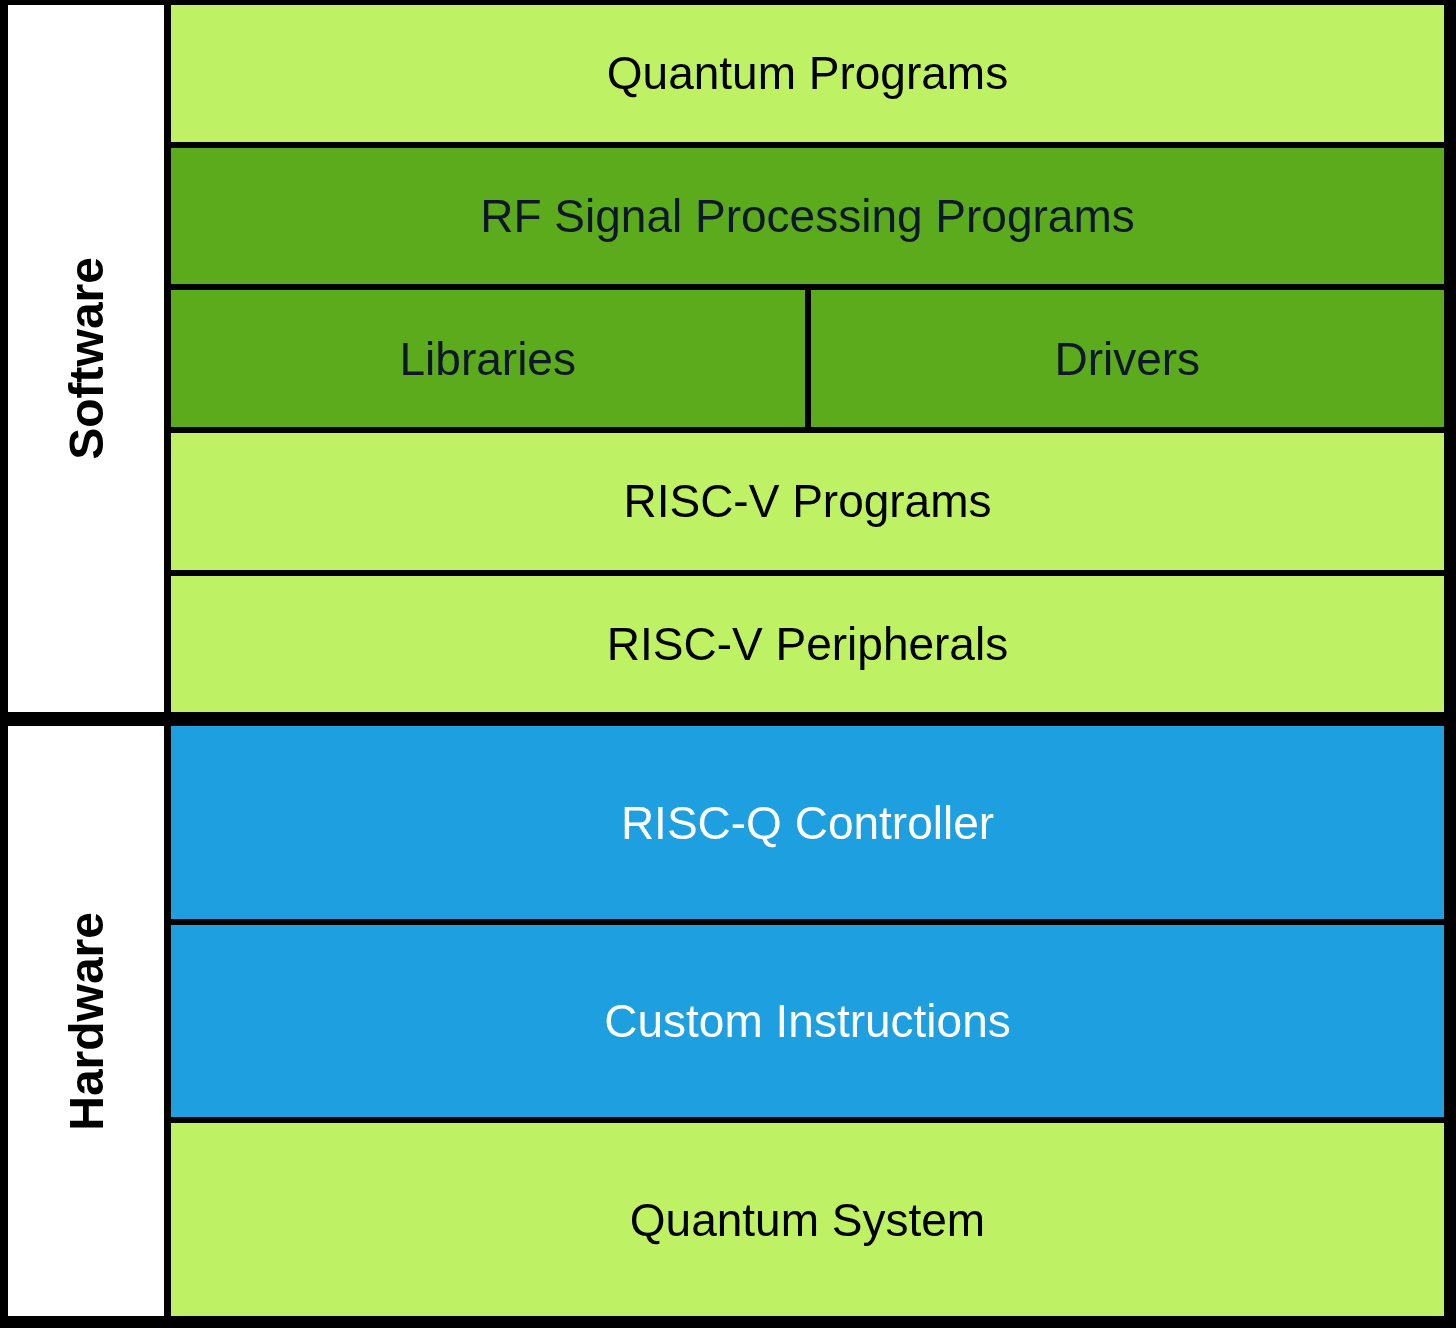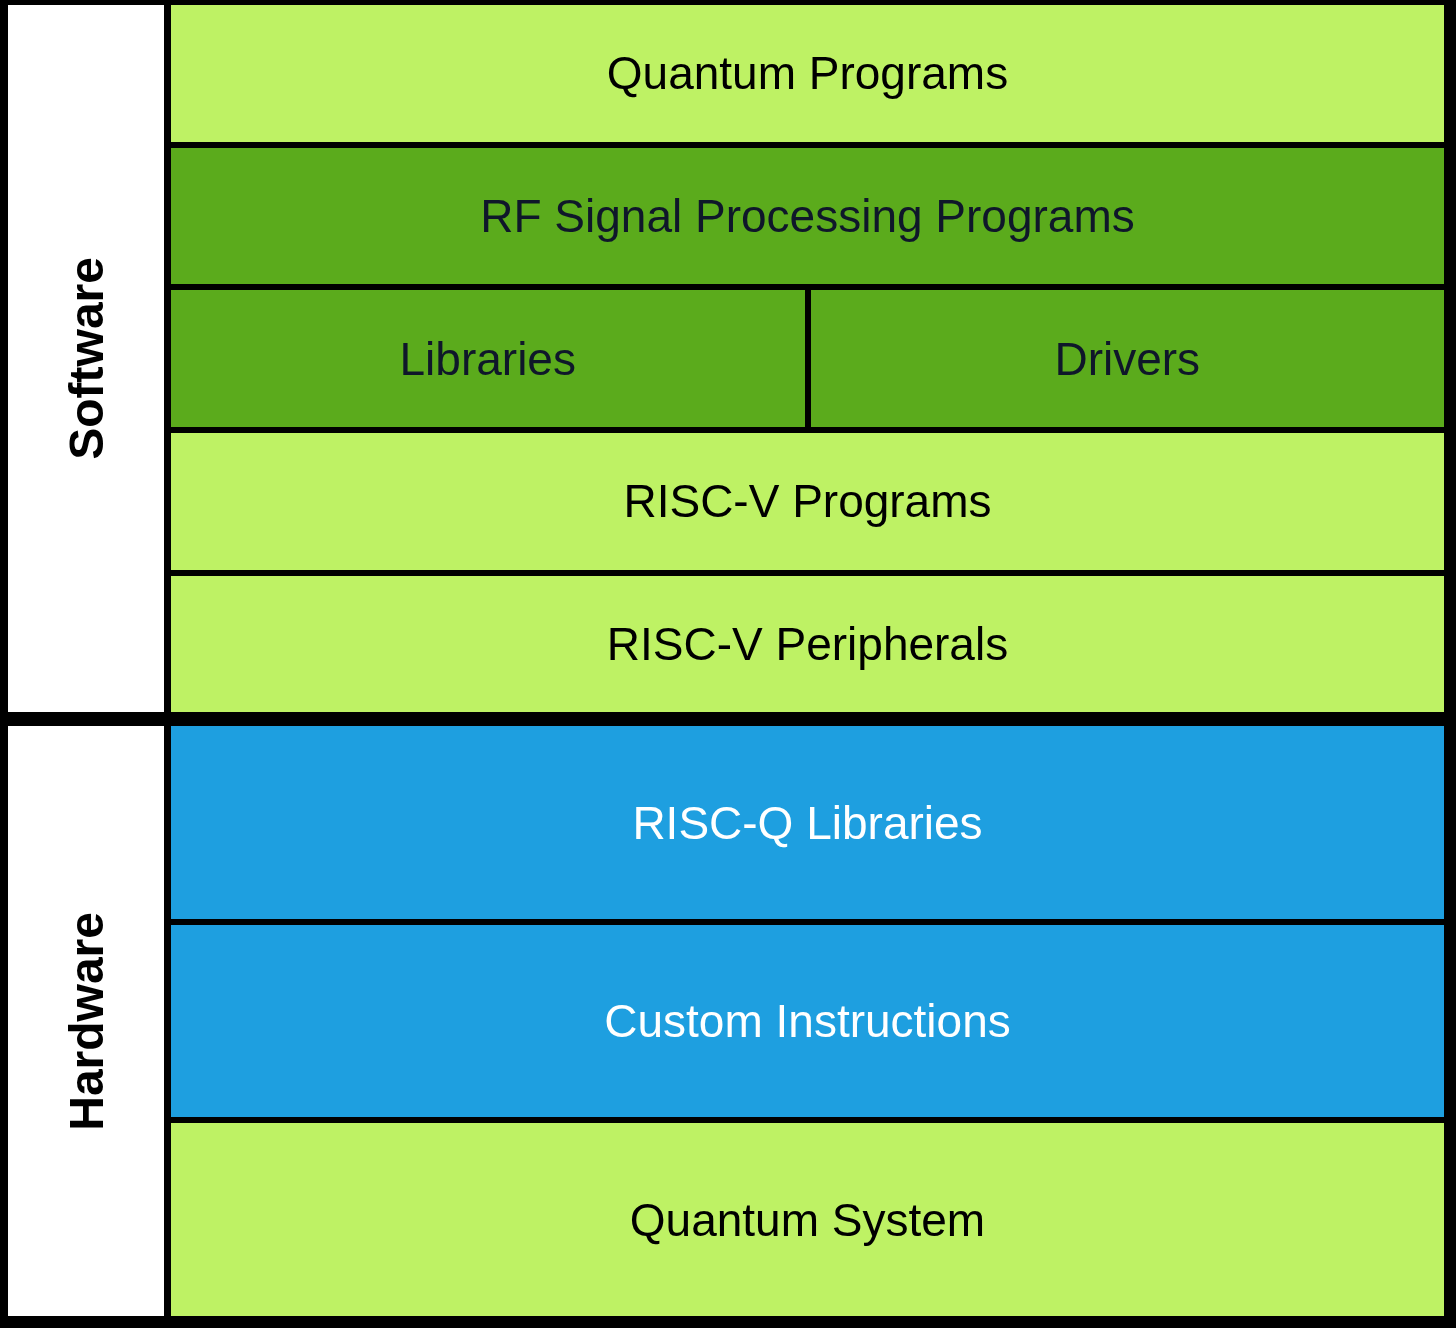--- a/index.html
+++ b/index.html
@@ -95,21 +95,21 @@
       </div>
     </div>
   </div>
 
   <div class="section hardware">
     <div class="label-cell">
       <div class="label-text">Hardware</div>
     </div>
     <div class="rows">
       <div class="row">
-        <div class="cell blue">RISC-Q Libraries</div>
+        <div class="cell blue">RISC-Q Controller</div>
       </div>
       <div class="row">
         <div class="cell blue">Custom Instructions</div>
       </div>
       <div class="row">
         <div class="cell white">Quantum System</div>
       </div>
     </div>
   </div>
 

